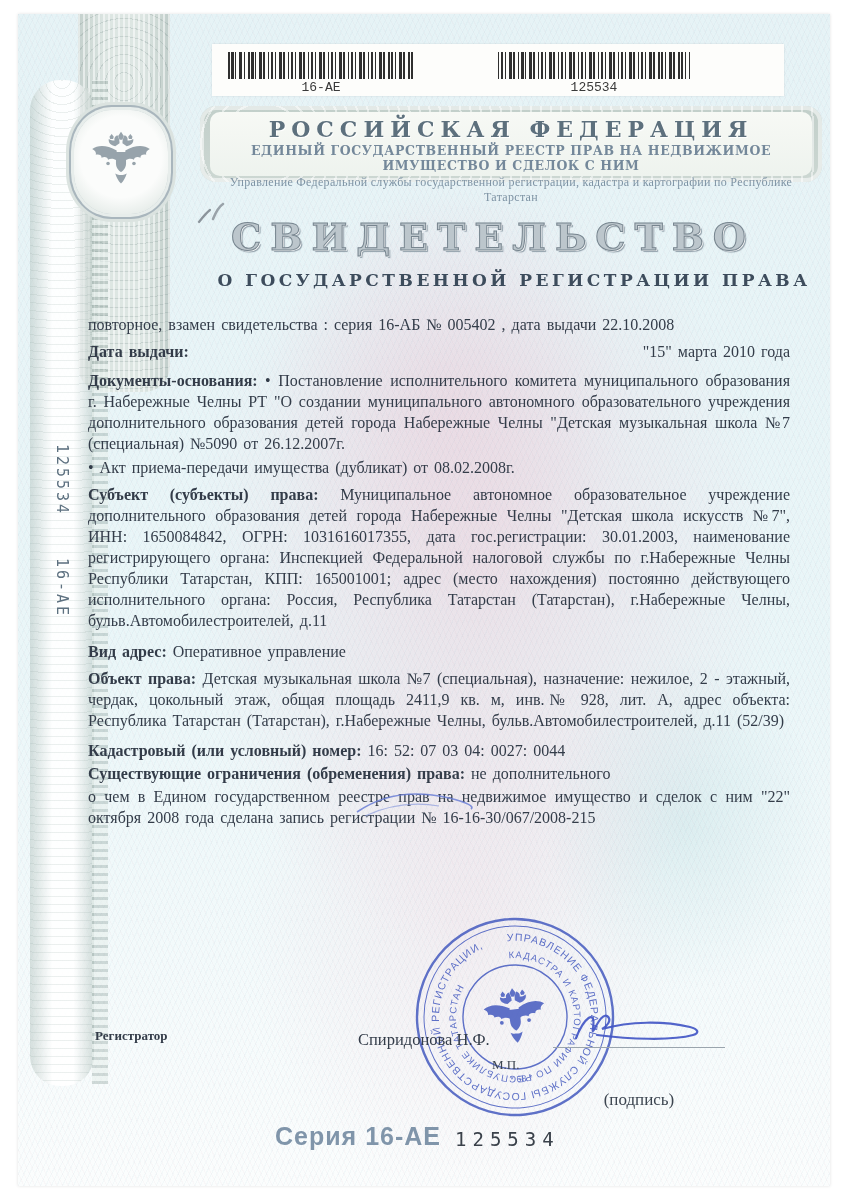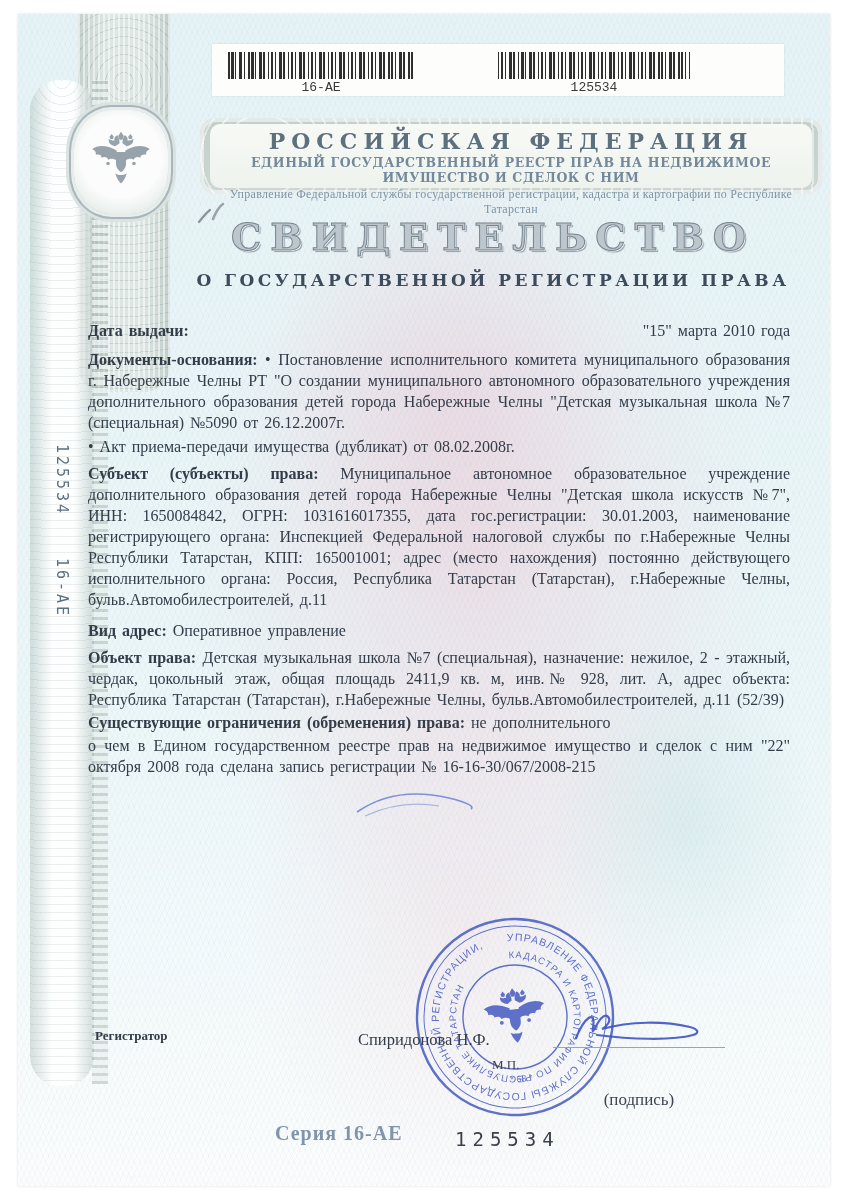--- a/index.html
+++ b/index.html
@@ -39,38 +39,38 @@
     box-shadow:0 0 0 3px #e7edeb, 0 0 0 5px #a9b6bd, 0 0 0 8px #dbe3e0;
     display:flex;align-items:center;justify-content:center;}
   .medallion svg{width:72px;height:78px;}
   
   .barcode-strip{position:absolute;left:194px;top:30px;width:572px;height:52px;background:#fdfdfb;
     box-shadow:0 0 2px rgba(0,0,0,.1);}
   .bars{position:absolute;top:8px;height:27px;
     background:repeating-linear-gradient(90deg,#2f2f2f 0 1.5px,transparent 1.5px 3px,#2f2f2f 3px 5.5px,transparent 5.5px 7px,#2f2f2f 7px 8px,transparent 8px 11px,#2f2f2f 11px 14px,transparent 14px 15.5px,#2f2f2f 15.5px 17px,transparent 17px 20px);}
   .bar-label{position:absolute;top:36px;font-family:"Liberation Mono", monospace;font-size:13px;color:#3a3a3a;text-align:center;}
   
-  .header-band{position:absolute;left:182px;top:104px;width:622px;height:76px;border-radius:16px;
+  .header-band{position:absolute;left:182px;top:92px;width:622px;height:76px;border-radius:16px;
     background:
       repeating-radial-gradient(circle at 10% 50%, rgba(255,255,255,.5) 0 2px, transparent 2px 10px),
       linear-gradient(180deg,#c2cfca,#ccd7d2);
     box-shadow:inset 0 0 0 4px rgba(255,255,255,.55);}
   .header-inner{position:absolute;inset:6px 10px;background:linear-gradient(180deg,#f7f9f5,#eef3ee);border-radius:10px;
     text-align:center;}
   .hdr-country{margin-top:4px;font-family:"DejaVu Serif", serif;font-weight:bold;font-size:22px;letter-spacing:6px;
     color:#5d707d;text-shadow:1px 1px 0 rgba(255,255,255,.9);}
   .hdr-registry{margin-top:1px;font-family:"DejaVu Serif", serif;font-weight:bold;font-size:12.5px;letter-spacing:.6px;color:#74889a;text-align:center;}
   .hdr-authority{margin-top:2px;font-family:Liberation Serif, serif;font-size:12px;letter-spacing:.3px;color:#7e93a4;}
   
   .title-main{position:absolute;left:150px;top:200px;width:650px;text-align:center;
     font-family:"DejaVu Serif", serif;font-weight:bold;font-size:38px;letter-spacing:9px;
     color:#bcc6cc;-webkit-text-stroke:1px #77858f;
     text-shadow:1px 1px 0 #ffffff,2px 2px 1px #93a1ab;}
   .title-sub{position:absolute;left:150px;top:256px;width:650px;text-align:center;
-    font-family:"DejaVu Serif", serif;font-weight:bold;font-size:17px;letter-spacing:3.5px;color:#3d4c5c;}
+    font-family:"DejaVu Serif", serif;font-weight:bold;font-size:17px;letter-spacing:3.5px;color:#3d4c5c;padding-left:21px;}
   
   .body-text{position:absolute;left:70px;top:300px;width:702px;font-size:16px;line-height:21px;
     text-align:justify;word-spacing:2px;}
   .body-text p{margin:0;}
   .lbl{font-weight:bold;}
   .p-date{margin-top:6px !important;}
   .p-date .date-value{float:right;font-weight:normal;}
   .p-basis{margin-top:8px !important;}
   .p-akt{margin-top:3px !important;text-align:left;}
   .p-subject{margin-top:6px !important;}
@@ -84,22 +84,22 @@
   .checkmark{position:absolute;left:175px;top:182px;}
   
   .registrar-label{position:absolute;left:77px;top:1014px;font-weight:bold;font-size:13px;}
   .registrar-name{position:absolute;left:340px;top:1016px;font-size:16.5px;}
   .sig-line{position:absolute;left:535px;top:1033px;width:172px;border-top:1px solid #9aa4ad;height:0;}
   .seal-mark{position:absolute;left:474px;top:1043px;font-size:13px;color:#3c4550;}
   .sig-caption{position:absolute;left:535px;top:1042px;width:172px;text-align:center;font-size:17px;color:#3c4550;margin-top:34px;}
   .stamp{position:absolute;left:392px;top:898px;width:210px;height:210px;transform:rotate(-6deg);opacity:.88;}
   .signature-svg{position:absolute;left:540px;top:984px;}
   
-  .footer-series{position:absolute;left:257px;top:1108px;font-family:Liberation Serif, serif;font-weight:bold;
-    font-size:20px;letter-spacing:1px;color:#8095aa;}
+  .footer-series{position:absolute;left:257px;top:1108px;font-family:Liberation Sans, sans-serif;font-weight:bold;
+    font-size:25px;letter-spacing:1px;color:#8095aa;}
   .footer-number{position:absolute;left:437px;top:1114px;font-family:"DejaVu Sans Mono", monospace;
     font-size:19px;letter-spacing:6px;color:#3a414a;}
 </style>
 </head>
 <body>
 
 <svg width="0" height="0" style="position:absolute">
   <defs>
     <g id="eagle-def">
       <path d="M46,14 l4,-6 4,6 -2,5 h-4 z"></path>
@@ -152,40 +152,45 @@
     <svg width="40" height="36" viewBox="0 0 40 36">
       <path d="M6,26 q7,-9 11,-12" stroke="#8b949b" stroke-width="2.2" fill="none" stroke-linecap="round"></path>
       <path d="M20,23 q5,-12 10,-15" stroke="#99a2a9" stroke-width="2.6" fill="none" stroke-linecap="round"></path>
     </svg>
   </div>
 
   <div class="title-main">СВИДЕТЕЛЬСТВО</div>
   <div class="title-sub">О ГОСУДАРСТВЕННОЙ РЕГИСТРАЦИИ ПРАВА</div>
 
   <div class="body-text">
+    <p class="p-intro">повторное, взамен свидетельства : серия 16-АБ  № 005402 , дата выдачи 22.10.2008</p>
     <p class="p-date">
       <span class="lbl">Дата выдачи:</span>
       <span class="date-value">"15" марта 2010 года</span>
     </p>
     <p class="p-basis">
       <span class="lbl">Документы-основания:</span>
       <span>•   Постановление исполнительного комитета муниципального образования г. Набережные Челны РТ "О создании муниципального автономного образовательного учреждения дополнительного образования детей города Набережные Челны "Детская музыкальная школа №7 (специальная) №5090 от 26.12.2007г.</span>
     </p>
     <p class="p-akt">• Акт приема-передачи имущества (дубликат) от 08.02.2008г.</p>
     <p class="p-subject">
       <span class="lbl">Субъект (субъекты) права:</span>
       <span>Муниципальное автономное образовательное учреждение дополнительного образования детей города Набережные Челны "Детская школа искусств №7", ИНН: 1650084842, ОГРН: 1031616017355, дата гос.регистрации: 30.01.2003, наименование регистрирующего органа: Инспекцией Федеральной налоговой службы по г.Набережные Челны Республики Татарстан, КПП: 165001001; адрес (место нахождения) постоянно действующего исполнительного органа: Россия, Республика Татарстан (Татарстан), г.Набережные Челны, бульв.Автомобилестроителей, д.11</span>
     </p>
     <p class="p-kind">
       <span class="lbl">Вид адрес:</span>
       <span>Оперативное управление</span>
     </p>
     <p class="p-object">
       <span class="lbl">Объект права:</span>
       <span>Детская музыкальная школа №7 (специальная), назначение: нежилое, 2 - этажный, чердак, цокольный этаж, общая площадь 2411,9 кв. м, инв.№ 928, лит. А, адрес объекта: Республика Татарстан (Татарстан), г.Набережные Челны, бульв.Автомобилестроителей, д.11 (52/39)</span>
+    </p>
+    <p class="p-cadastral">
+      <span class="lbl">Кадастровый (или условный) номер:</span>
+      <span>16: 52: 07 03 04: 0027: 0044</span>
     </p>
     <p class="p-encumbrance">
       <span class="lbl">Существующие ограничения (обременения) права:</span>
       <span>не дополнительного</span>
     </p>
     <p class="p-record">о чем в Едином государственном реестре прав на недвижимое имущество и сделок с ним  "22" октября 2008 года сделана запись регистрации № 16-16-30/067/2008-215</p>
   </div>
 
   <div class="flourish">
     <svg width="130" height="34" viewBox="0 0 130 34">

